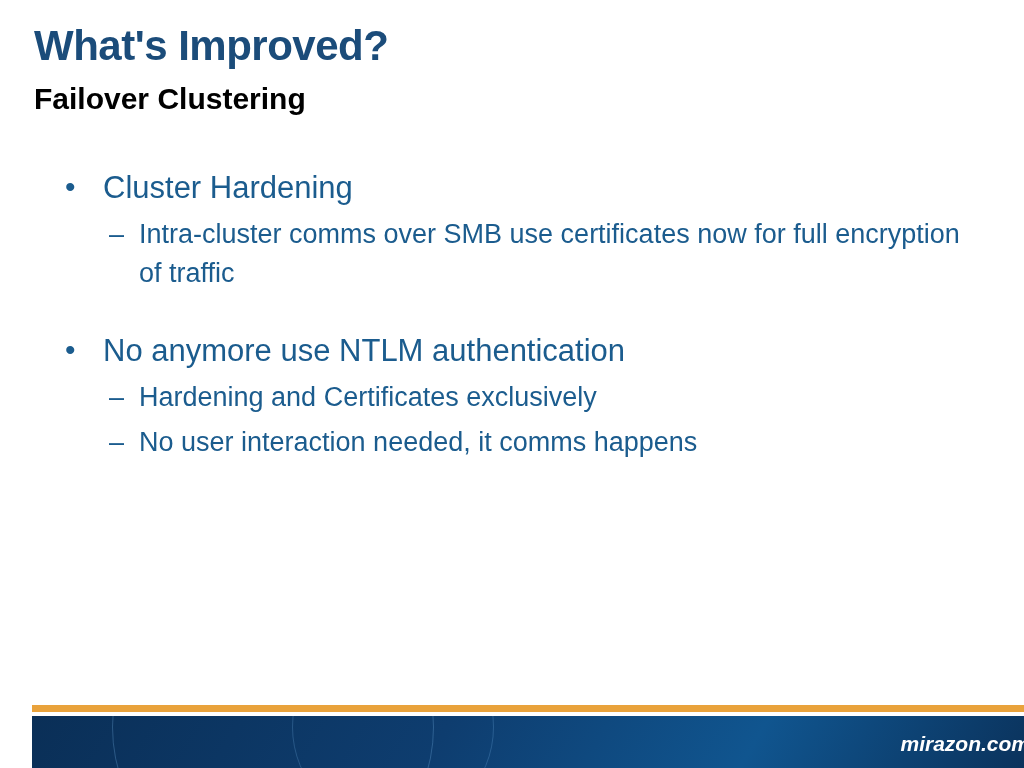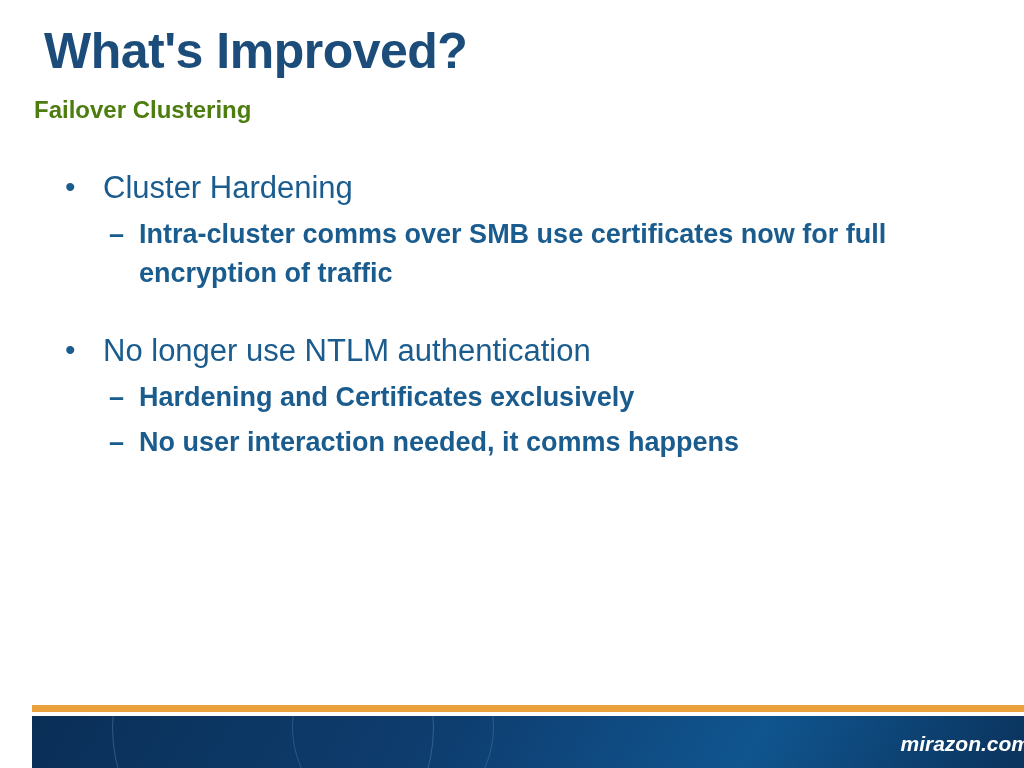--- a/index.html
+++ b/index.html
@@ -1,24 +1,24 @@
 <!DOCTYPE html>
 <html><head>
 <meta charset="utf-8">
 <style>
   * { margin: 0; padding: 0; box-sizing: border-box; }
   html, body { width: 1024px; height: 768px; font-family: "Segoe UI", "Helvetica Neue", Arial, sans-serif; background: #fff; overflow: hidden; }
   .slide { position: relative; width: 1024px; height: 768px; }
-  .title { position: absolute; left: 44px; top: 22px; font-size: 50px; font-weight: 700; color: #1b4c7a; letter-spacing: -0.5px; }
-  .subtitle { position: absolute; left: 34px; top: 96px; font-size: 24px; font-weight: 600; color: #4d7c0f; }
+  .title { position: absolute; left: 34px; top: 22px; font-size: 42px; font-weight: 700; color: #1b4c7a; letter-spacing: -0.5px; }
+  .subtitle { position: absolute; left: 34px; top: 82px; font-size: 30px; font-weight: 600; color: #000000; }
   .body { position: absolute; left: 55px; top: 130px; right: 60px; color: #1b5c8e; }
   ul.lvl1 { list-style: none; }
   ul.lvl1 > li { position: relative; padding-left: 48px; font-size: 31px; line-height: 1.35; margin-bottom: 6px; margin-top: 37px; }
   ul.lvl1 > li::before { content: "•"; position: absolute; left: 10px; top: 0; font-size: 30px; color: #1b5c8e; }
-  ul.lvl2 { list-style: none; margin-top: 6px; font-weight: bold; }
+  ul.lvl2 { list-style: none; margin-top: 6px; }
   ul.lvl2 > li { position: relative; padding-left: 36px; font-size: 27px; line-height: 1.45; margin-bottom: 6px; }
   ul.lvl2 > li::before { content: "–"; position: absolute; left: 6px; top: 0; font-size: 27px; color: #1b5c8e; }
   .footer { position: absolute; left: 0; bottom: 0; width: 1024px; height: 60px; margin-left: 32px; }
   .footer-bar-orange { position: absolute; left: 0; bottom: 56px; width: 1024px; height: 7px; background: #e9a23b; }
   .footer-bar-gap { position: absolute; left: 0; bottom: 52px; width: 1024px; height: 4px; background: #fff; }
   .footer-band { position: absolute; left: 0; bottom: 0; width: 1024px; height: 52px; background: linear-gradient(120deg, #0a2f57 0%, #0e3d6f 40%, #10558f 70%, #0a2f57 100%); overflow: hidden; }
   .footer-band::before { content: ""; position: absolute; left: 80px; bottom: -120px; width: 320px; height: 320px; border: 1px solid rgba(120,180,230,0.3); border-radius: 50%; }
   .footer-band::after { content: ""; position: absolute; left: 260px; bottom: -60px; width: 200px; height: 200px; border: 1px solid rgba(120,180,230,0.25); border-radius: 50%; }
   .footer-text { position: absolute; right: 26px; bottom: 12px; color: #fff; font-style: italic; font-weight: 600; font-size: 21px; }
 </style>
@@ -31,21 +31,21 @@
 
   <div class="body">
     <ul class="lvl1">
       <li>
         <span>Cluster Hardening</span>
         <ul class="lvl2">
           <li>Intra-cluster comms over SMB use certificates now for full encryption of traffic</li>
         </ul>
       </li>
       <li>
-        <span>No longer use NTLM authentication</span>
+        <span>No anymore use NTLM authentication</span>
         <ul class="lvl2">
           <li>Hardening and Certificates exclusively</li>
           <li>No user interaction needed, it comms happens</li>
         </ul>
       </li>
     </ul>
   </div>
 
   <div class="footer">
     <div class="footer-bar-orange"></div>

